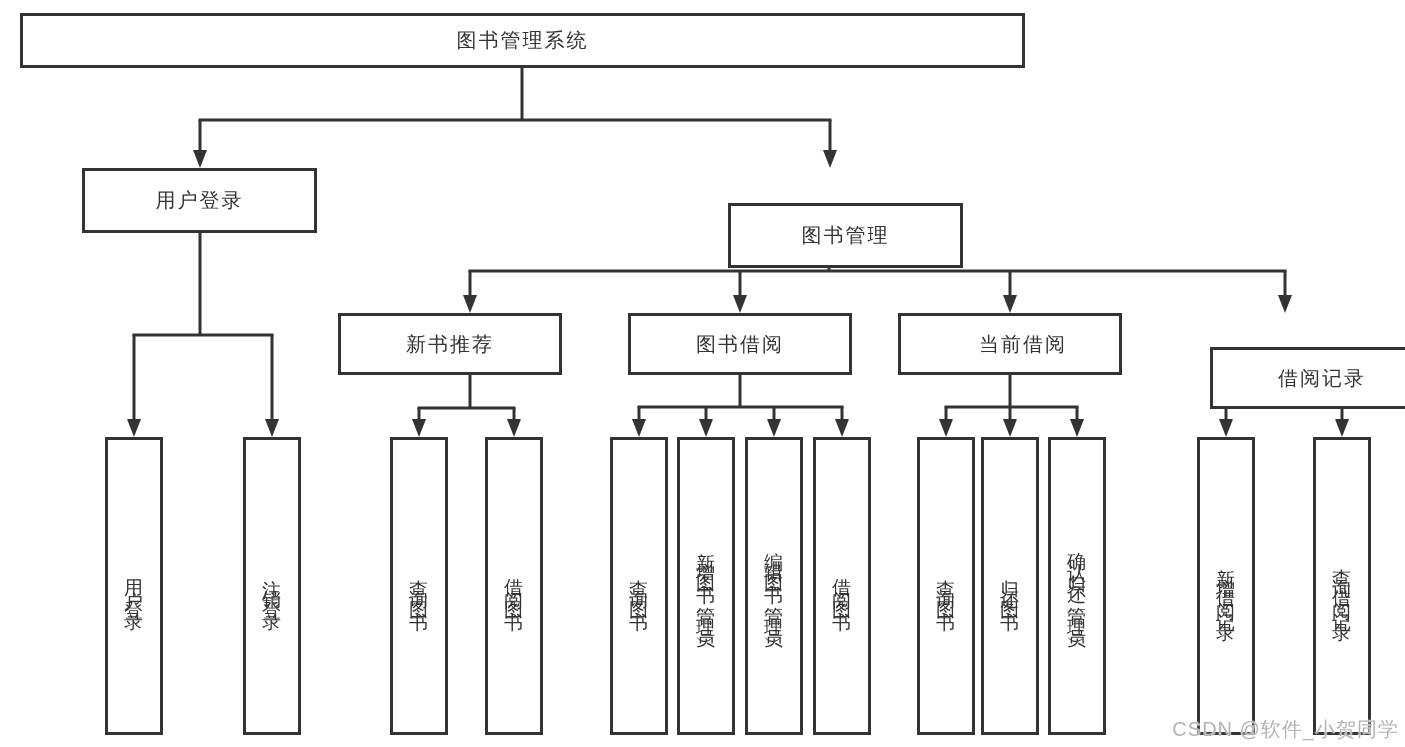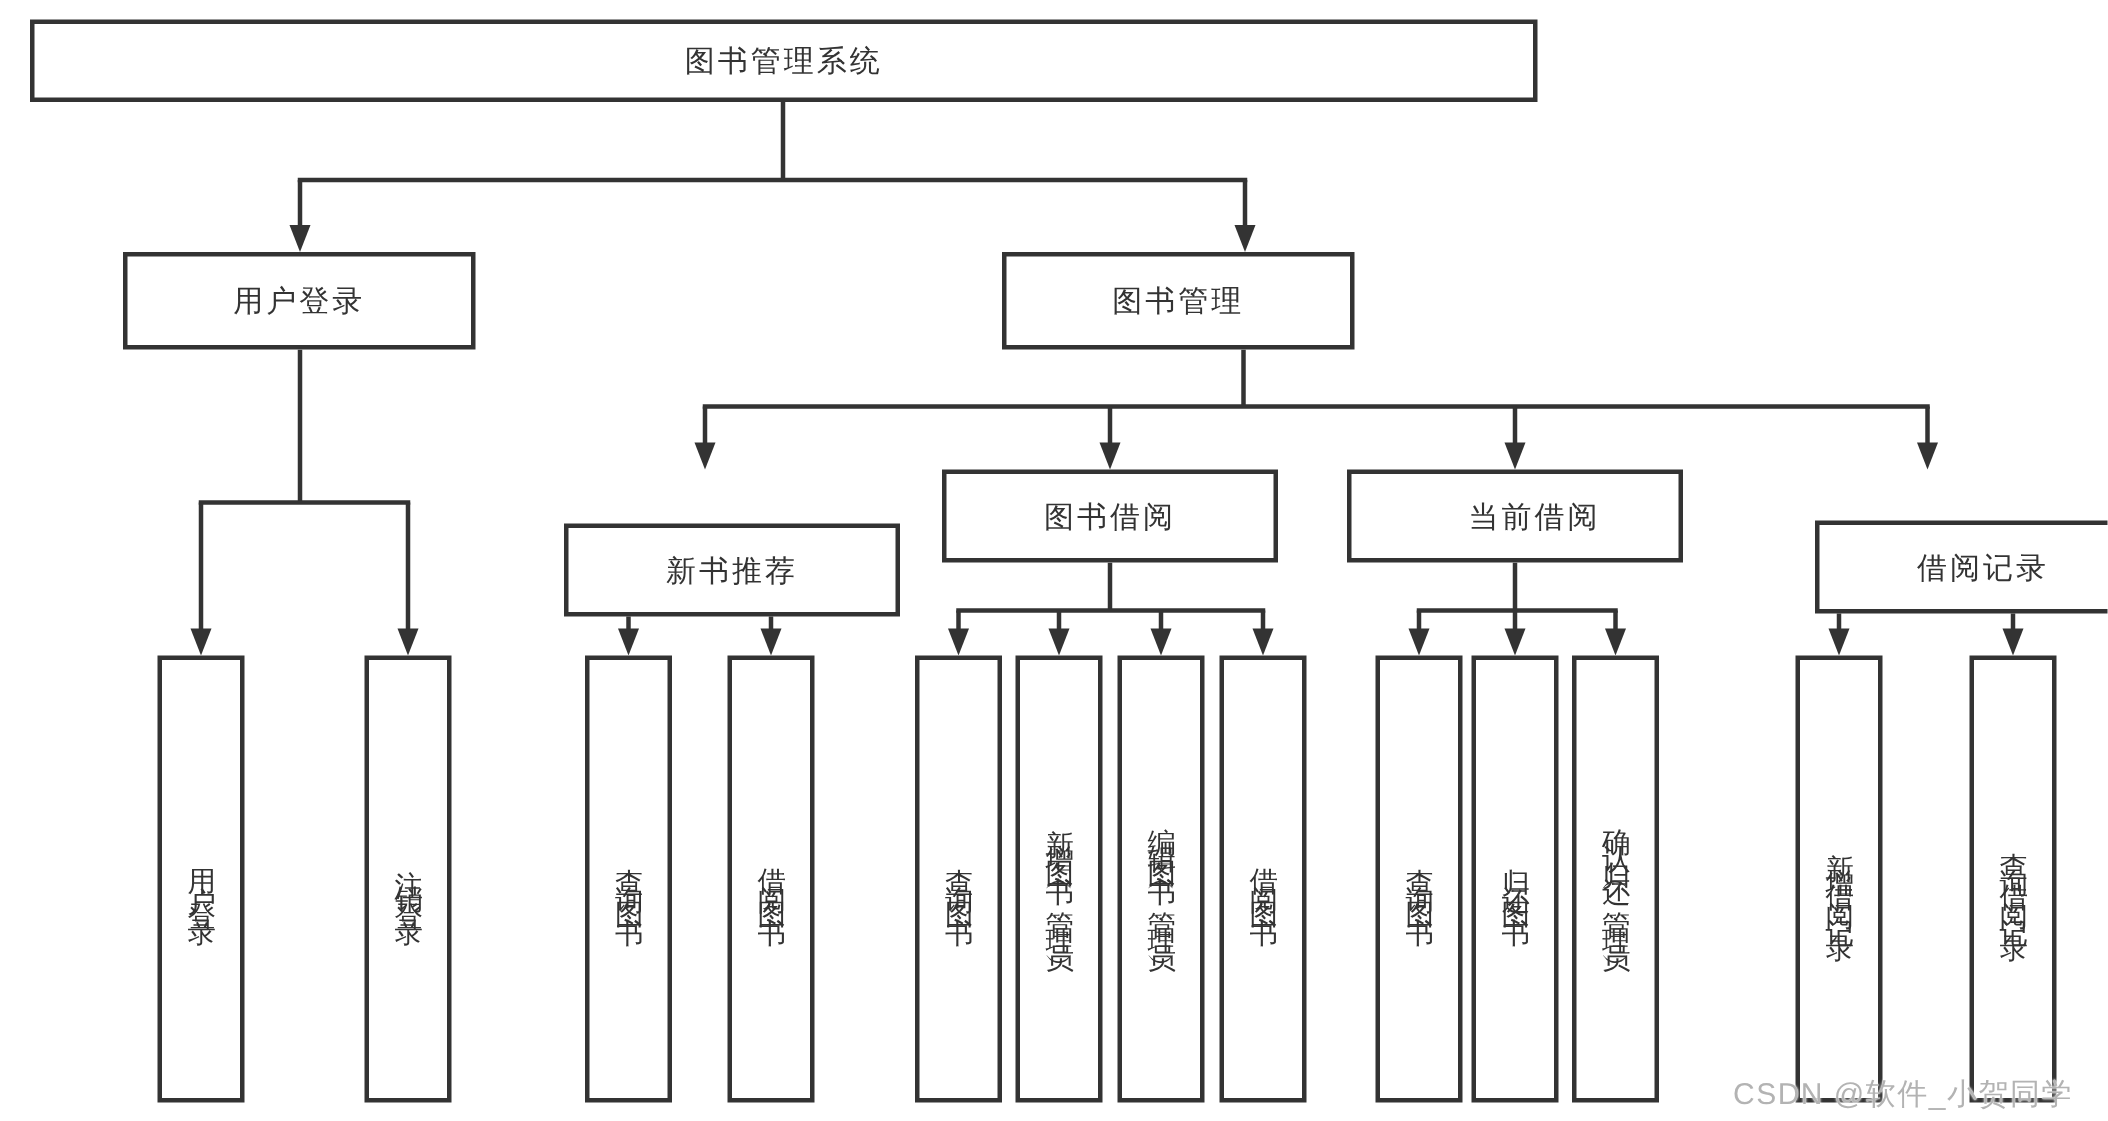--- a/index.html
+++ b/index.html
@@ -40,21 +40,21 @@
     color: #333333;
     font-size: 19px;
     writing-mode: vertical-rl;
     text-orientation: mixed;
     letter-spacing: 11px;
     line-height: 1;
   }
 
   .watermark {
     position: absolute; z-index: 5;
-    right: 23px; top: 716px;
+    right: 6px; top: 716px;
     font-size: 20px;
     color: #b3b3b3;
     letter-spacing: 1px;
     text-shadow: 0 0 2px #ffffff, 0 0 1px #ffffff;
     white-space: nowrap;
     margin-left: 36px;
   }
 </style>
 </head>
 <body>
@@ -119,23 +119,23 @@
     <line x1="1224.5" y1="405" x2="1343.5" y2="405"></line>
     <line x1="1226" y1="405" x2="1226" y2="422"></line>
     <polygon points="1219,419 1233,419 1226,437"></polygon>
     <line x1="1342" y1="405" x2="1342" y2="422"></line>
     <polygon points="1335,419 1349,419 1342,437"></polygon>
   </svg>
 
   <div class="node root">图书管理系统</div>
 
   <div class="node lvl2" style="left:82px;">用户登录</div>
-  <div class="node lvl2" style="left:668px;">图书管理</div>
+  <div class="node lvl2" style="left:728px;margin-top:35px;">图书管理</div>
 
-  <div class="node lvl3" style="left:376px;margin-top:36px;">新书推荐</div>
+  <div class="node lvl3" style="left:338px;">新书推荐</div>
   <div class="node lvl3" style="left:628px;">图书借阅</div>
   <div class="node lvl3" style="left:898px;padding-left:26px;">当前借阅</div>
   <div class="node lvl3" style="left:1210px;margin-top:34px;">借阅记录</div>
 
   <div class="leaf" style="left:105px;">用户登录</div>
   <div class="leaf" style="left:243px;">注销登录</div>
 
   <div class="leaf" style="left:390px;">查询图书</div>
   <div class="leaf" style="left:485px;">借阅图书</div>
 

